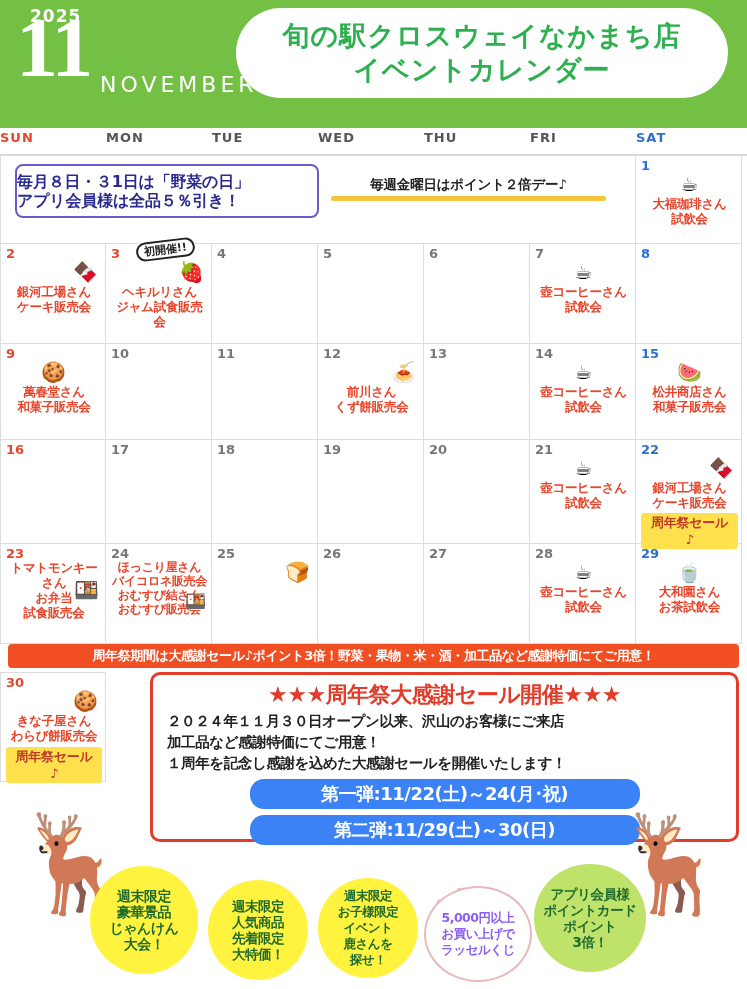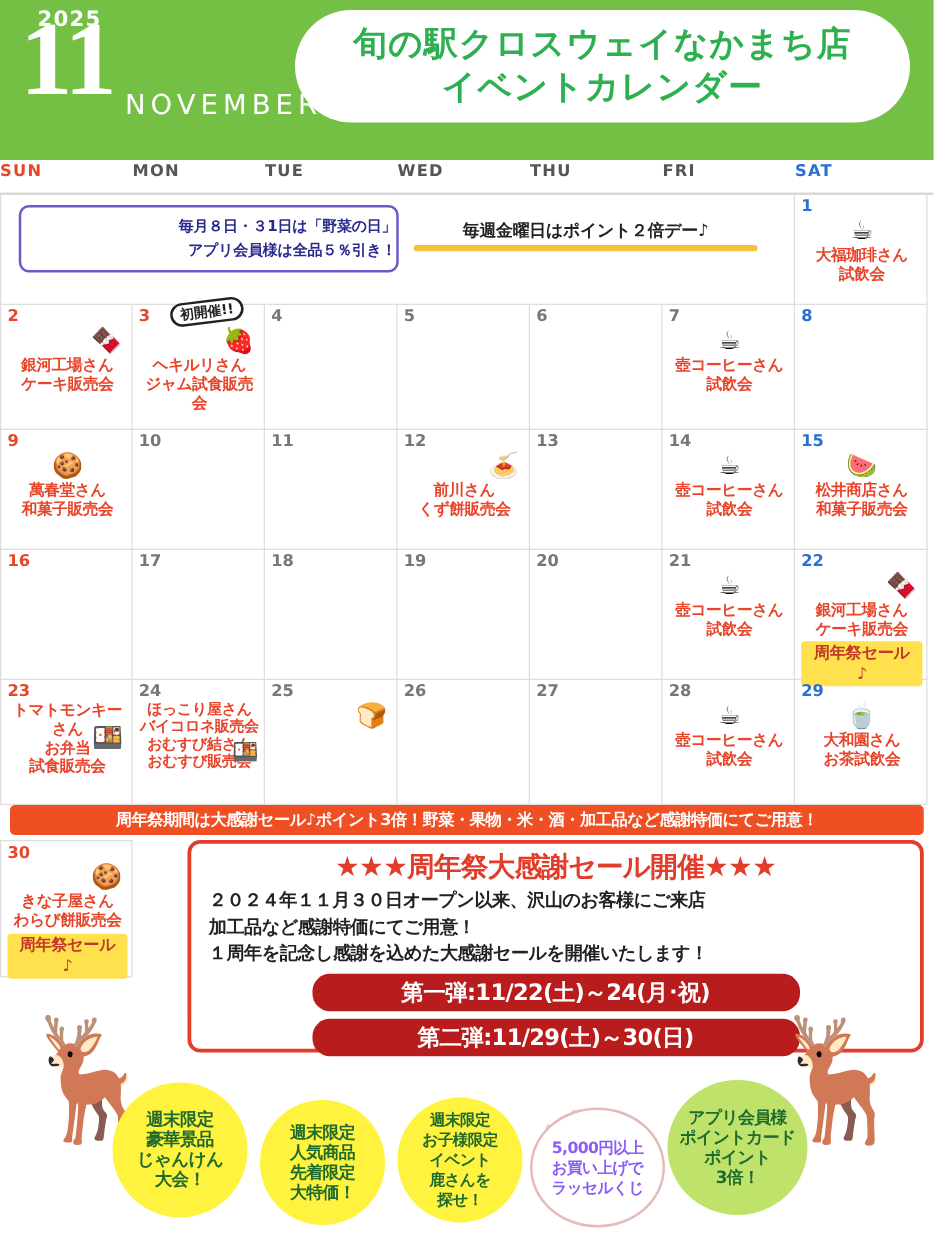--- a/index.html
+++ b/index.html
@@ -68,22 +68,22 @@
   .d-mid{color:#777;}
   .ev{
     font-size:12.5px;line-height:15px;color:#e8442a;font-weight:bold;
     text-align:center;margin-top:0px;white-space:pre-line;letter-spacing:-0.3px;
   }
 
   
   .note1{
     position:absolute;left:14px;top:8px;width:300px;height:50px;
     border:2px solid #6f58c9;border-radius:8px;background:#ffffff;
-    display:flex;flex-direction:column;align-items:flex-end;justify-content:center;
-    font-size:12px;color:#2b2b8f;font-weight:bold;line-height:19px;letter-spacing:-0.2px;
+    display:flex;flex-direction:column;align-items:flex-start;justify-content:center;
+    font-size:16px;color:#2b2b8f;font-weight:bold;line-height:19px;letter-spacing:-0.2px;
   }
   .note2{
     position:absolute;left:330px;top:12px;width:275px;height:34px;
     display:flex;align-items:center;justify-content:center;
     font-size:13.5px;color:#222;font-weight:bold;letter-spacing:-0.2px;
   }
   .note2-underline{
     position:absolute;left:330px;top:40px;width:275px;height:5px;
     background:#f5c33b;border-radius:3px;
   }
@@ -121,21 +121,21 @@
   }
   .panel-title{
     text-align:center;font-size:22px;font-weight:bold;color:#e23c2a;
     letter-spacing:-0.5px;line-height:28px;
   }
   .panel-body{
     font-size:14.5px;color:#222;font-weight:bold;line-height:21px;
     letter-spacing:-0.4px;margin-top:2px;padding-left:6px;
   }
   .dan{
-    margin:5px auto 0 auto;width:390px;height:30px;background:#b91c1c;border-radius:14px;
+    margin:5px auto 0 auto;width:390px;height:30px;background:#3b82f6;border-radius:14px;
     color:#fff;font-size:18px;font-weight:bold;display:flex;align-items:center;justify-content:center;
     letter-spacing:-0.5px;
   }
 
   
   .deer{position:absolute;font-size:96px;line-height:96px;color:#b5673c;}
 
   
   .bubble{
     position:absolute;border-radius:50%;

